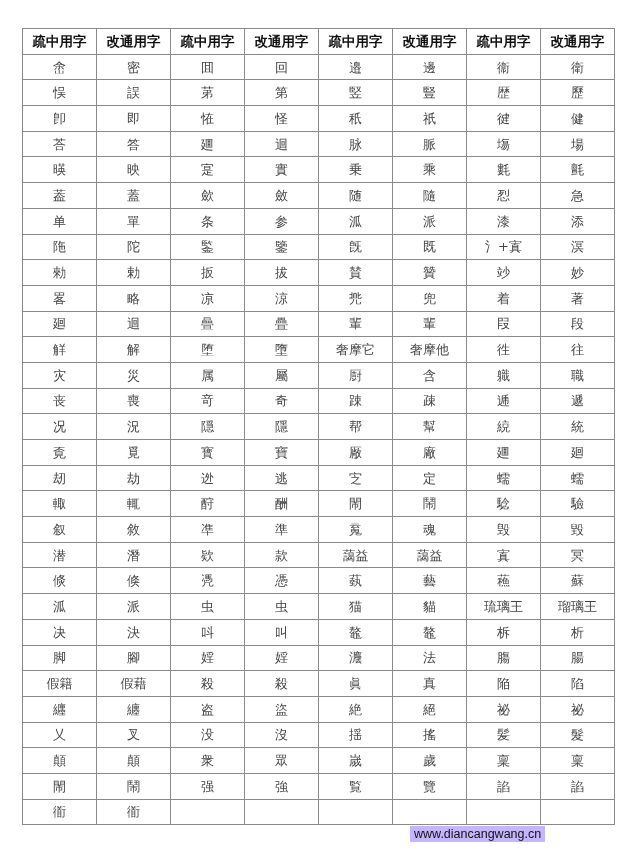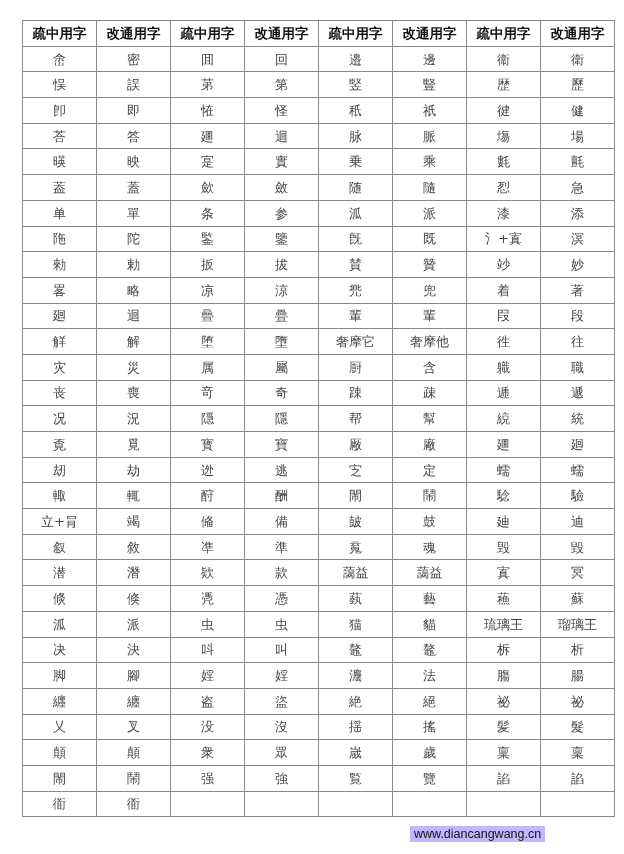--- a/index.html
+++ b/index.html
@@ -1,19 +1,19 @@
 <!DOCTYPE html>
 <html><head>
   <meta charset="utf-8">
   <style>
     html, body { margin: 0; padding: 0; background: #ffffff; }
     body { width: 624px; height: 854px; position: relative; overflow: hidden;
            font-family: "DejaVu Serif", "Liberation Serif", serif; color: #333; }
     table.chars {
-      position: absolute; left: 22px; top: 20px;
+      position: absolute; left: 22px; top: 28px;
       border-collapse: collapse; table-layout: fixed;
       width: 593px;
       padding-left: 22px;
     }
     table.chars col { width: 74px; }
     table.chars th, table.chars td {
       border: 1px solid #8a8a8a;
       height: 24.7px; padding: 0;
       text-align: center; vertical-align: middle;
       font-size: 13px; line-height: 13px; white-space: nowrap; overflow: hidden;
@@ -228,30 +228,20 @@
         <td>輙</td>
         <td>輒</td>
         <td>酧</td>
         <td>酬</td>
         <td>閙</td>
         <td>鬧</td>
         <td>騐</td>
         <td>驗</td>
       </tr>
       <tr>
-        <td>立+肙</td>
-        <td>竭</td>
-        <td>偹</td>
-        <td>備</td>
-        <td>皷</td>
-        <td>鼓</td>
-        <td>廸</td>
-        <td>迪</td>
-      </tr>
-      <tr>
         <td>叙</td>
         <td>敘</td>
         <td>凖</td>
         <td>準</td>
         <td>䰟</td>
         <td>魂</td>
         <td>毁</td>
         <td>毀</td>
       </tr>
       <tr>
@@ -298,20 +288,30 @@
         <td>脚</td>
         <td>腳</td>
         <td>婬</td>
         <td>婬</td>
         <td>灋</td>
         <td>法</td>
         <td>膓</td>
         <td>腸</td>
       </tr>
       <tr>
+        <td>假籍</td>
+        <td>假藉</td>
+        <td>殺</td>
+        <td>殺</td>
+        <td>眞</td>
+        <td>真</td>
+        <td>陥</td>
+        <td>陷</td>
+      </tr>
+      <tr>
         <td>纒</td>
         <td>纏</td>
         <td>盗</td>
         <td>盜</td>
         <td>絶</td>
         <td>絕</td>
         <td>祕</td>
         <td>祕</td>
       </tr>
       <tr>

